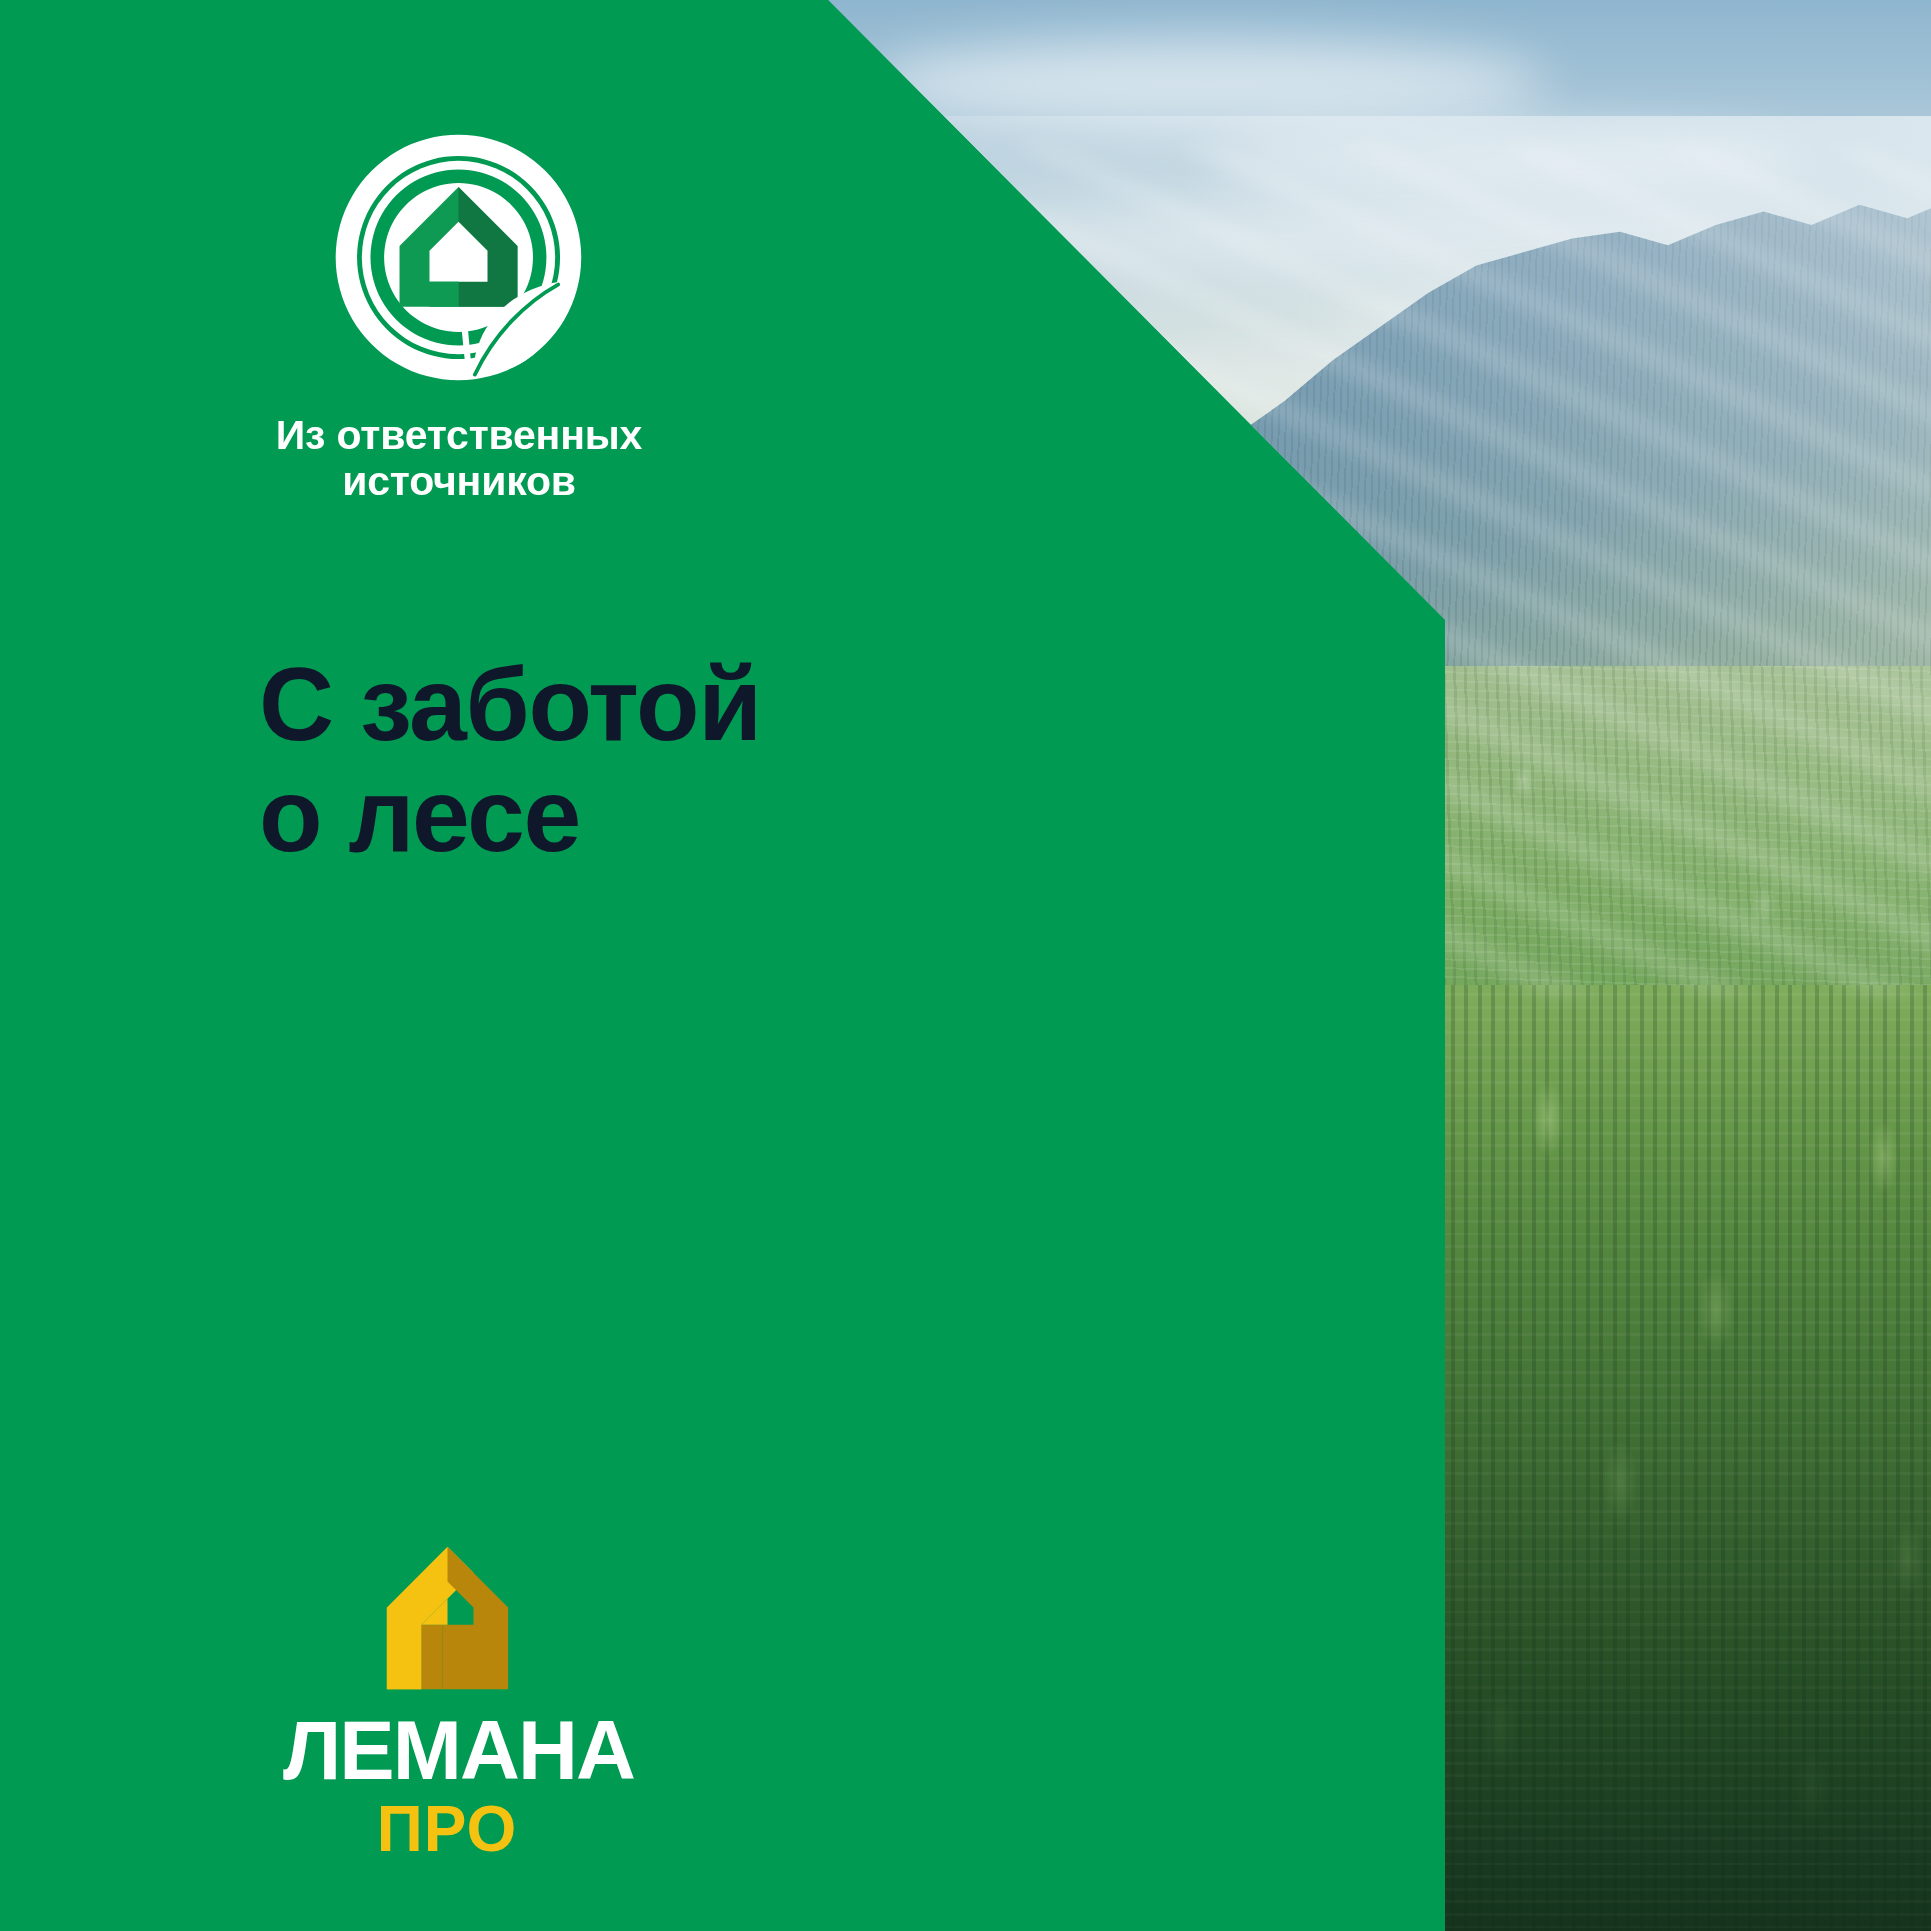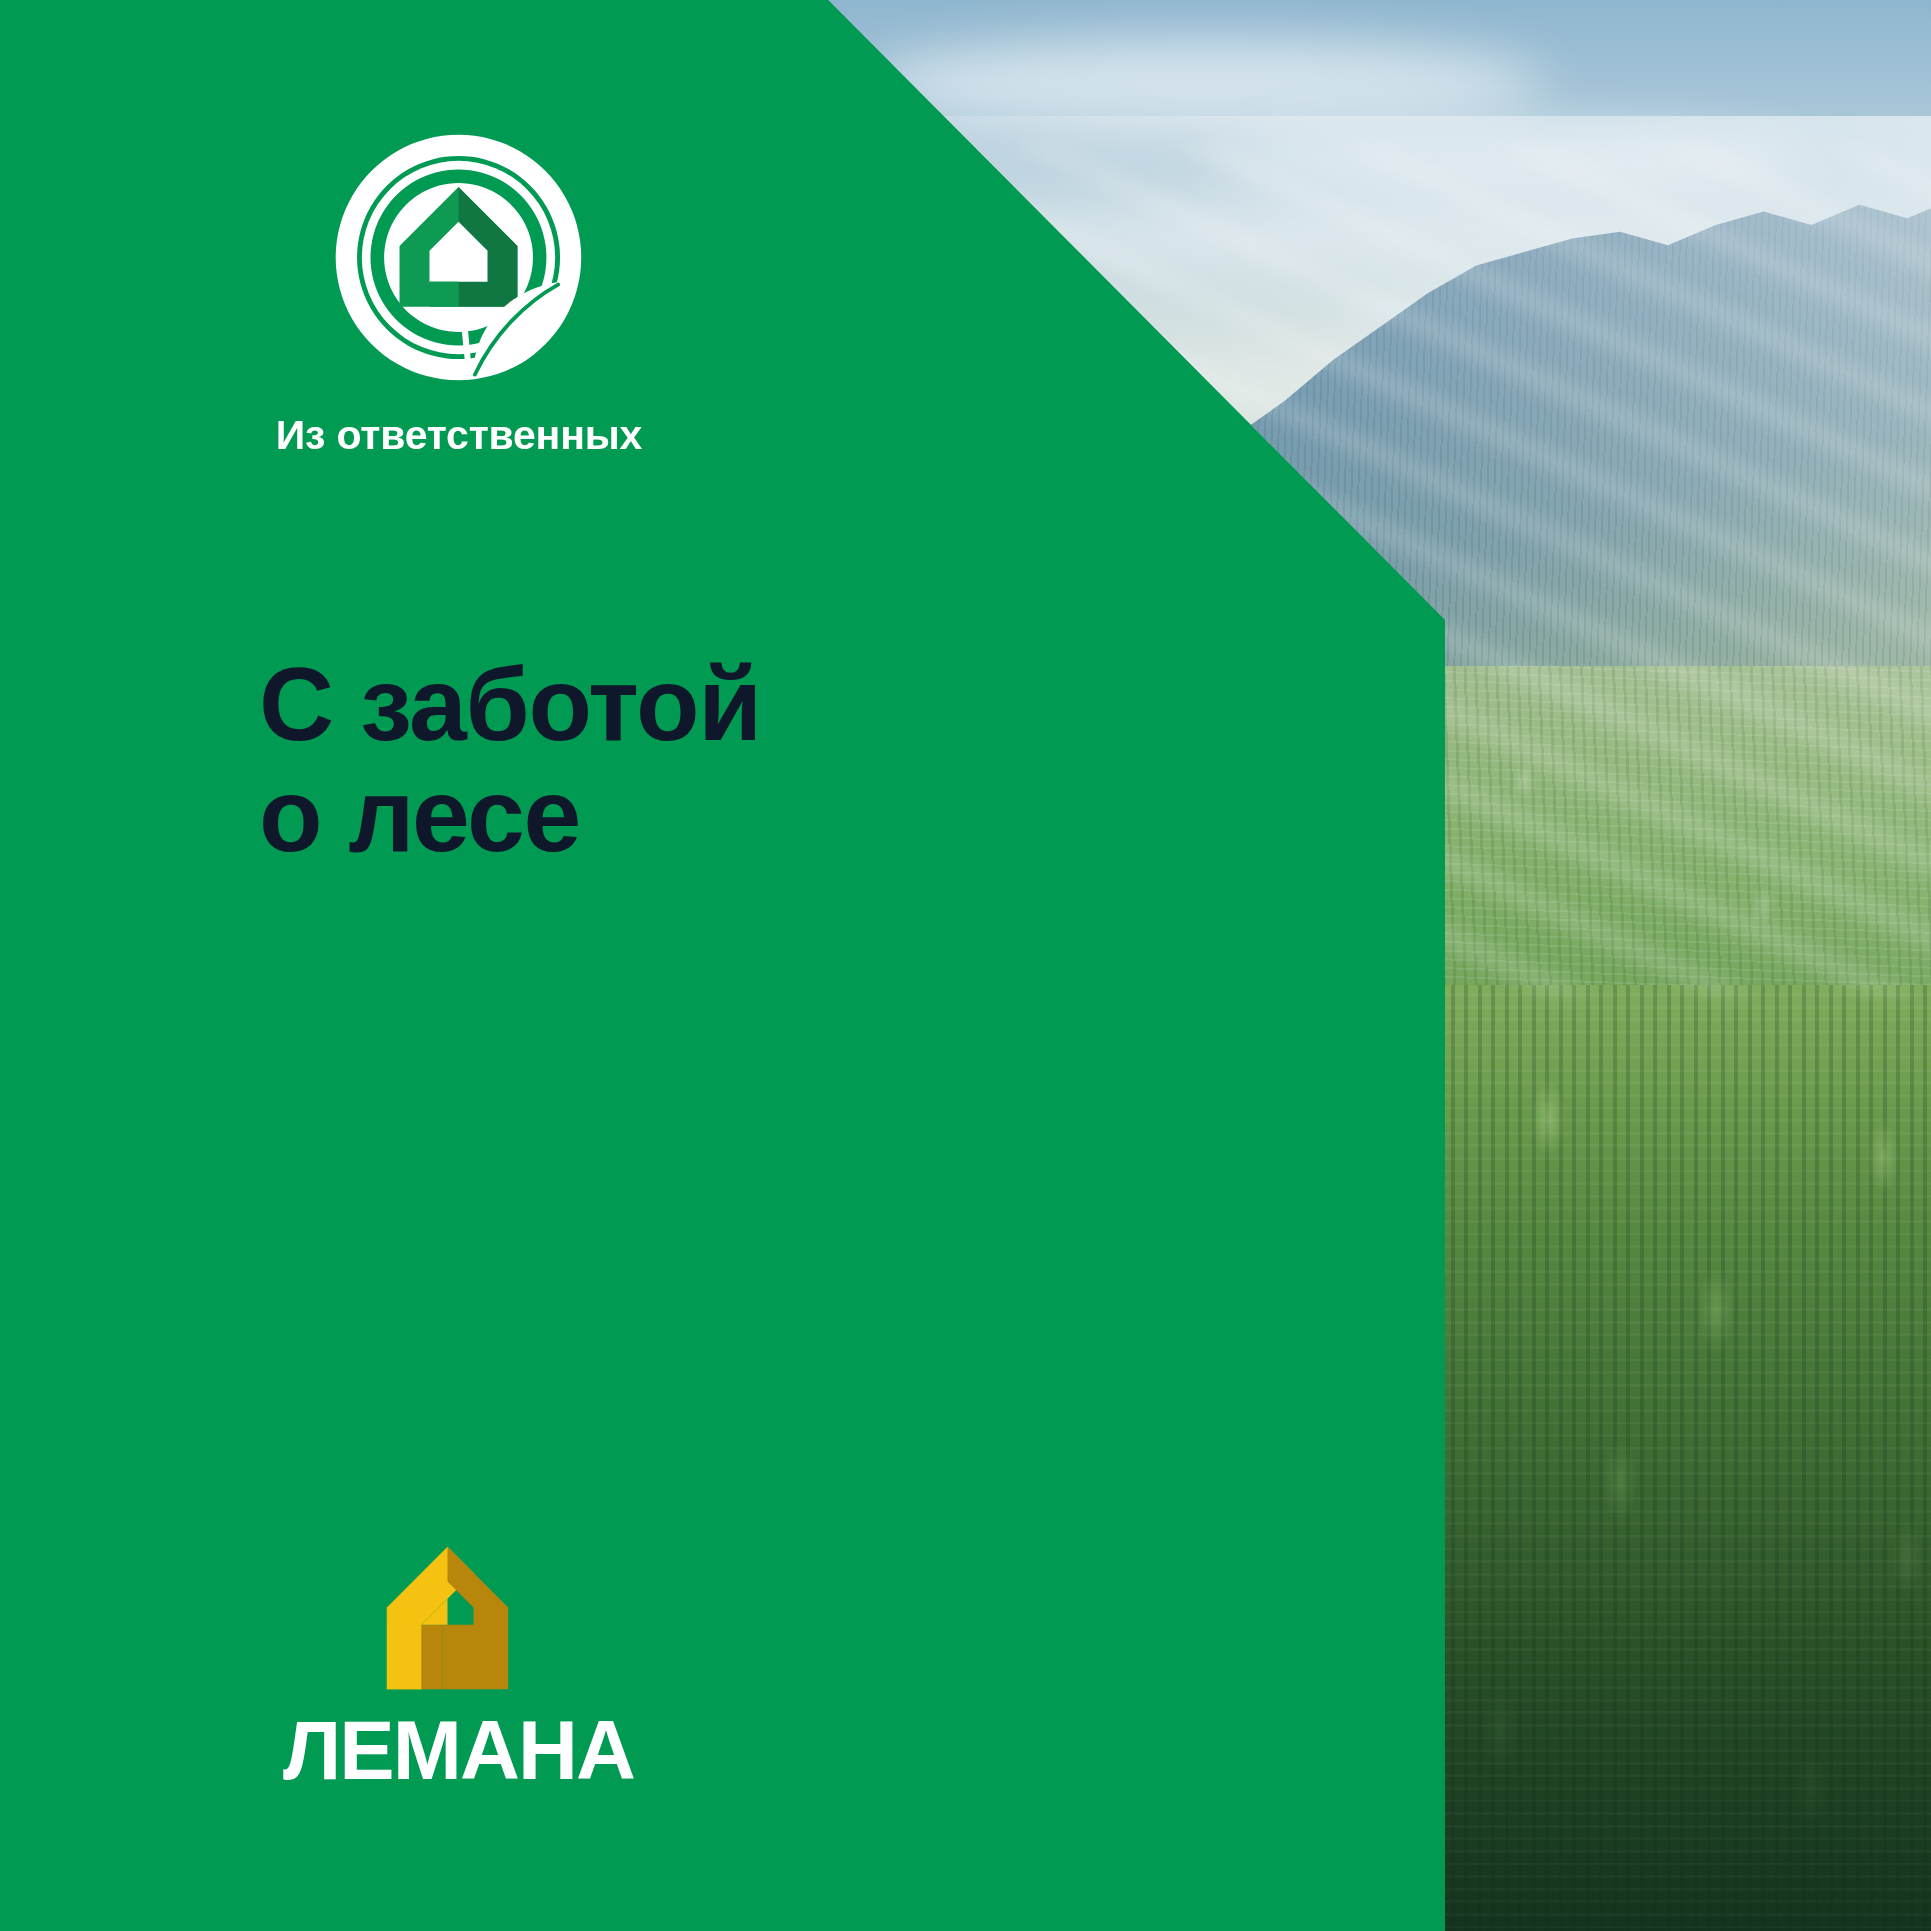--- a/index.html
+++ b/index.html
@@ -302,37 +302,39 @@
 
         <path d="M150 258 C150 208 186 168 240 160 C244 214 210 256 150 258 Z" fill="#ffffff"></path>
         <path d="M152 256 C172 214 204 182 238 163" stroke="#019A53" stroke-width="4" fill="none" stroke-linecap="round"></path>
 
         <path d="M143 256 C140 226 138 206 136 190 L143 190 C145 212 147 232 149 256 Z" fill="#ffffff"></path>
       </svg>
     </div>
 
     <div class="eco-caption">
       <div>Из ответственных</div>
+      <div>источников</div>
     </div>
 
     <div class="headline">С заботой
 о лесе</div>
 
 
     <div class="brand">
       <svg class="brand-house" viewBox="0 0 150 160" width="145" height="154">
 
         <path d="M75 4 L102 31 L75 58 L48 85 L48 152 L12 152 L12 67 Z" fill="#F5C211"></path>
 
         <path d="M75 4 L138 67 L138 152 L70 152 L70 85 L102 85 L102 67 L75 40 Z" fill="#B8860B"></path>
 
         <path d="M12 67 L48 85 L48 152 L12 152 Z" fill="#F5C211"></path>
 
         <path d="M48 85 L70 85 L70 152 L48 152 Z" fill="#B8860B"></path>
 
         <path d="M48 85 L75 58 L75 85 Z" fill="#F5C211"></path>
       </svg>
       <span class="brand-word">ЛЕМАНА</span>
+      <span class="brand-pro">ПРО</span>
     </div>
 
   </div>
 </div>
 
 
 </body></html>

